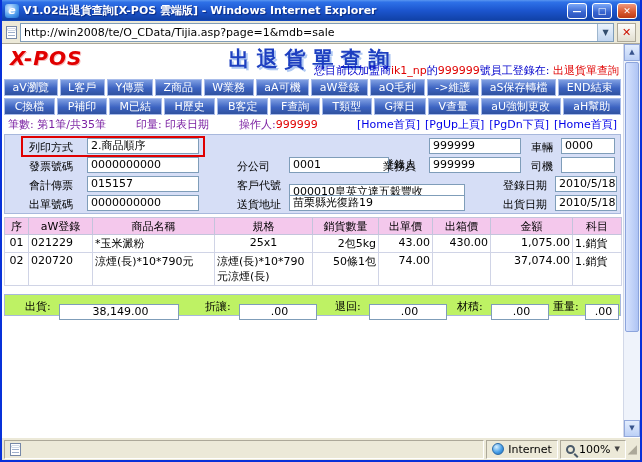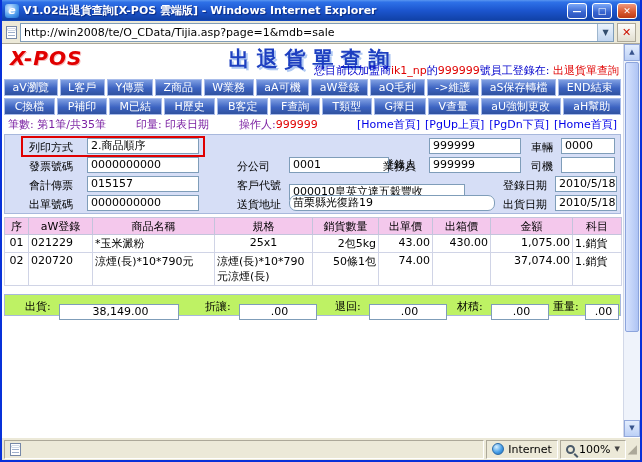--- a/index.html
+++ b/index.html
@@ -190,21 +190,21 @@
         <span class="f-label" style="left:24px;top:43px;">會計傳票</span>
         <span class="f-box" style="left:82px;top:41px;width:112px;">015157</span>
         <span class="f-label" style="left:232px;top:43px;text-align:right;">客戶代號</span>
         <span class="f-box" style="left:284px;top:41px;width:176px;margin-top:8px;">000010皇英立達五穀豐收</span>
         <span class="f-label" style="left:498px;top:43px;">登錄日期</span>
         <span class="f-box" style="left:550px;top:41px;width:62px;">2010/5/18</span>
 
         <span class="f-label" style="left:24px;top:62px;">出單號碼</span>
         <span class="f-box" style="left:82px;top:60px;width:112px;">0000000000</span>
         <span class="f-label" style="left:232px;top:62px;">送貨地址</span>
-        <span class="f-box" style="left:284px;top:60px;width:206px;border-radius:7px;">苗栗縣光復路19</span>
+        <span class="f-box" style="left:284px;top:60px;width:176px;">苗栗縣光復路19</span>
         <span class="f-label" style="left:498px;top:62px;">出貨日期</span>
         <span class="f-box" style="left:550px;top:60px;width:62px;">2010/5/18</span>
       </div>
 
       <table class="grid">
         <colgroup>
           <col style="width:24px">
             <col style="width:64px">
             <col style="width:122px">
             <col style="width:98px">

